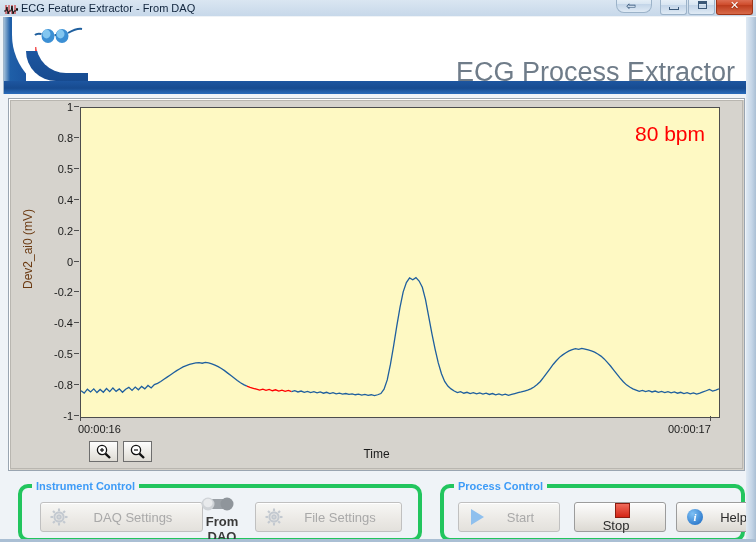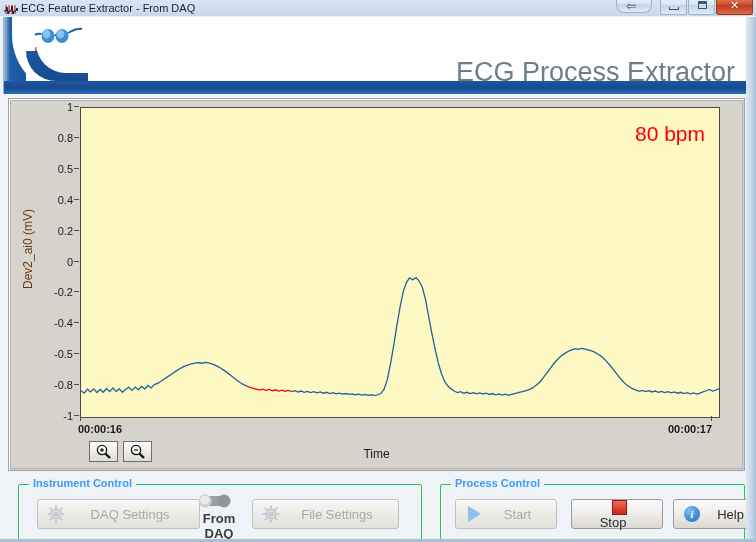--- a/index.html
+++ b/index.html
@@ -130,36 +130,36 @@
   .ytick {
     position:absolute; right:0; text-align:right; width:40px;
     font-size:11px; color:#1b1b1b;
   }
   .ytick span.dash { position:absolute; right:-6px; top:5px; width:5px; height:1px; background:#4d4d4d;}
   .ylabel {
     position:absolute; left:10px; top:188px;
     transform:rotate(-90deg); transform-origin:0 0;
     font-size:12px; color:#6b3a12; white-space:nowrap;
   }
-  .xtick { position:absolute; top:322px; font-size:11px; color:#1b1b1b;font-weight:bold; }
+  .xtick { position:absolute; top:322px; font-size:11px; color:#1b1b1b; }
   .xtick i { position:absolute; top:-7px; width:1px; height:5px; background:#4d4d4d;}
   .xlabel { position:absolute; left:0; right:0; top:346px; text-align:center;
             font-size:12px; color:#1b1b1b; }
 
   .zoombtns { position:absolute; left:78px; top:340px; display:flex; gap:5px; }
   .zb {
     width:29px; height:21px;
     border:1px solid #6e6e6e;
     background:linear-gradient(#fdfdfd,#ebe9e4 60%,#dedbd4);
     position:relative;
   }
   .zb svg { position:absolute; left:5px; top:2px; }
 
   
-  .grp { position:absolute; border:1px solid #22c55e; border-radius:2px; }
+  .grp { position:absolute; border:4px solid #22c55e; border-radius:10px; }
   .grp-title {
     position:absolute; top:-8px; left:10px; padding:0 4px;
     background:#eff3f7; color:#3d9bf7; font-size:11px; font-weight:bold;
     font-family:"Liberation Sans", sans-serif;
   }
   #grp-instrument { left:18px; top:484px; width:404px; height:58px; }
   #grp-process    { left:440px; top:484px; width:305px; height:58px; }
 
   .btn {
     position:absolute; height:30px;

